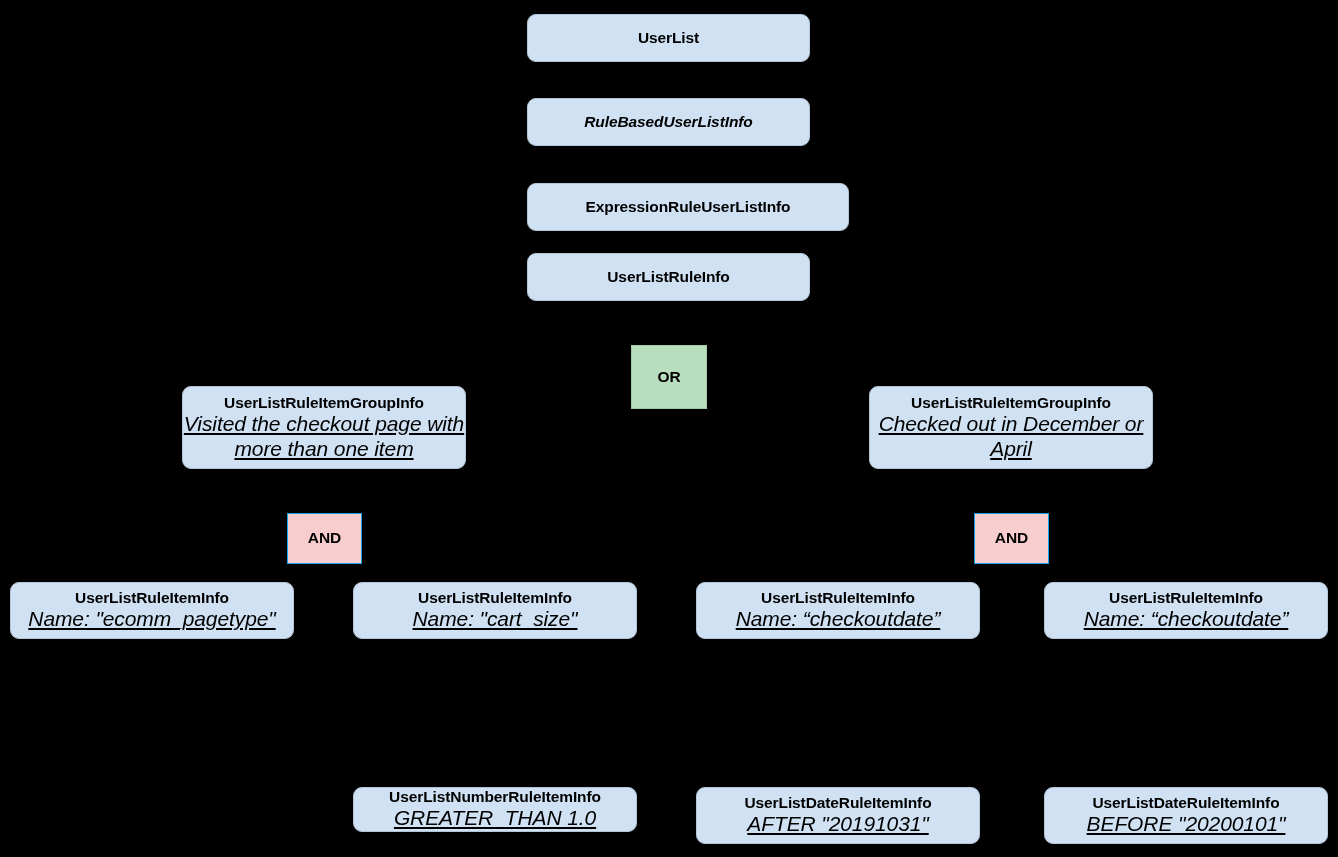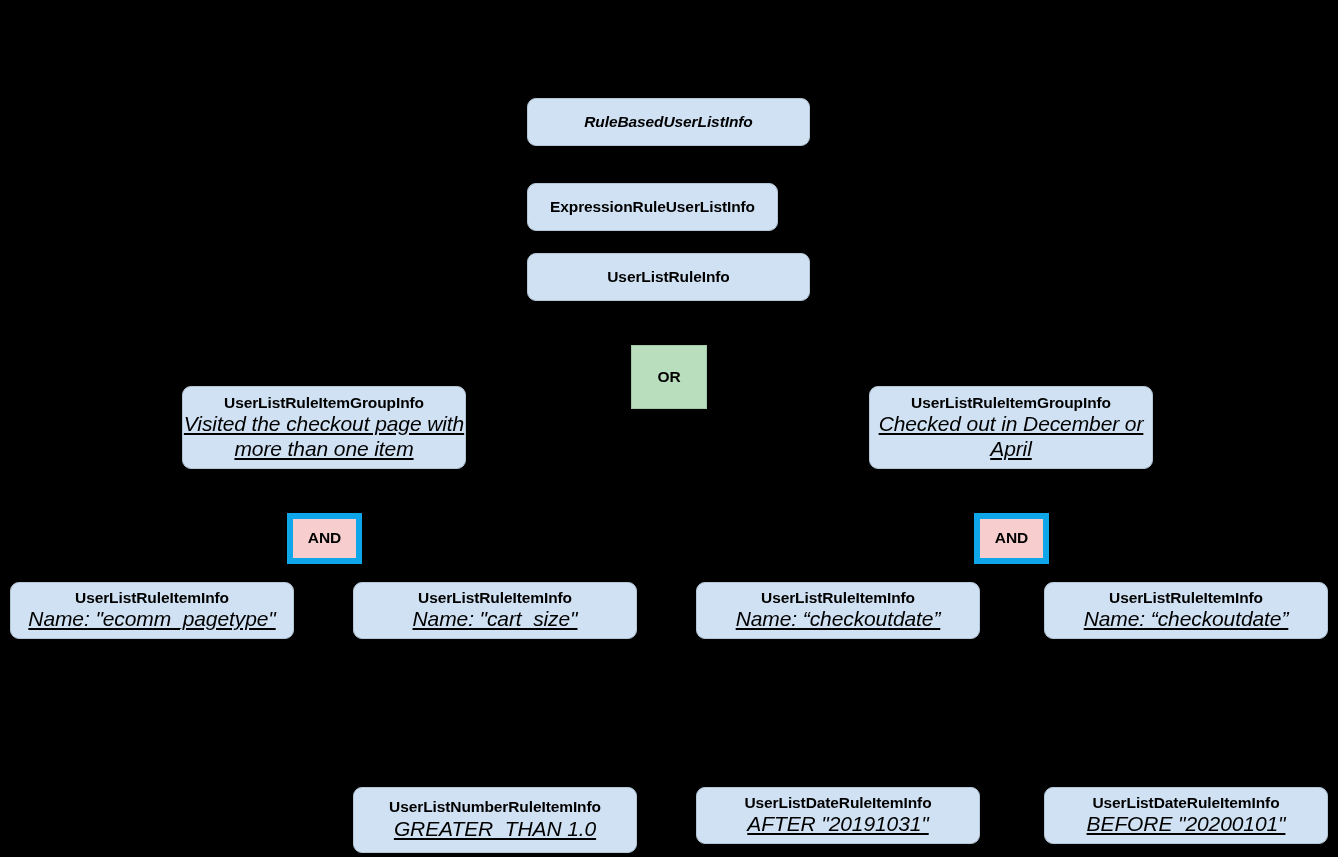--- a/index.html
+++ b/index.html
@@ -53,21 +53,21 @@
   }
   
   .n-or {
     background: #b8debd;
     border: 1px solid #9fcaa5;
     border-radius: 0;
   }
   
   .n-and {
     background: #f7cdcd;
-    border: 6px solid #0ea5e9;
+    border: 1px solid #0ea5e9;
     border-radius: 0;
     text-align: center;
   }
   .op-label {
     font-weight: bold;
     font-size: 15.5px;
   }
 
   
   .edge-layer {
@@ -137,26 +137,29 @@
     <path class="edge-line" d="M496,640 L496,780"></path>
     <polygon class="arrow-head" points="496,787 491,777 501,777"></polygon>
 
     <path class="edge-line" d="M838,640 L838,780"></path>
     <polygon class="arrow-head" points="838,787 833,777 843,777"></polygon>
 
     <path class="edge-line" d="M1186,640 L1186,780"></path>
     <polygon class="arrow-head" points="1186,787 1181,777 1191,777"></polygon>
   </svg>
 
+  <div class="node n-entity" style="left:527px; top:14px; width:283px; height:48px;">
+    <div class="node-class">UserList</div>
+  </div>
 
   <div class="node n-entity" style="left:527px; top:98px; width:283px; height:48px;font-style:italic;">
     <div class="node-class">RuleBasedUserListInfo</div>
   </div>
 
-  <div class="node n-entity" style="left:527px; top:183px; width:251px; height:48px;">
+  <div class="node n-entity" style="left:527px; top:183px; width:322px; height:48px;">
     <div class="node-class">ExpressionRuleUserListInfo</div>
   </div>
 
   <div class="node n-entity" style="left:527px; top:253px; width:283px; height:48px;">
     <div class="node-class">UserListRuleInfo</div>
   </div>
 
   <div class="node n-or" style="left:631px; top:345px; width:76px; height:64px;">
     <div class="op-label">OR</div>
   </div>
@@ -195,21 +198,21 @@
     <div class="node-class">UserListRuleItemInfo</div>
     <div class="node-detail">Name: “checkoutdate”</div>
   </div>
 
   <div class="node n-entity" style="left:1044px; top:582px; width:284px; height:57px;">
     <div class="node-class">UserListRuleItemInfo</div>
     <div class="node-detail">Name: “checkoutdate”</div>
   </div>
 
 
-  <div class="node n-entity" style="left:353px; top:787px; width:284px; height:66px;">
+  <div class="node n-entity" style="left:353px; top:787px; width:284px; height:45px;">
     <div class="node-class">UserListNumberRuleItemInfo</div>
     <div class="node-detail">GREATER_THAN 1.0</div>
   </div>
 
   <div class="node n-entity" style="left:696px; top:787px; width:284px; height:57px;">
     <div class="node-class">UserListDateRuleItemInfo</div>
     <div class="node-detail">AFTER "20191031"</div>
   </div>
 
   <div class="node n-entity" style="left:1044px; top:787px; width:284px; height:57px;">

